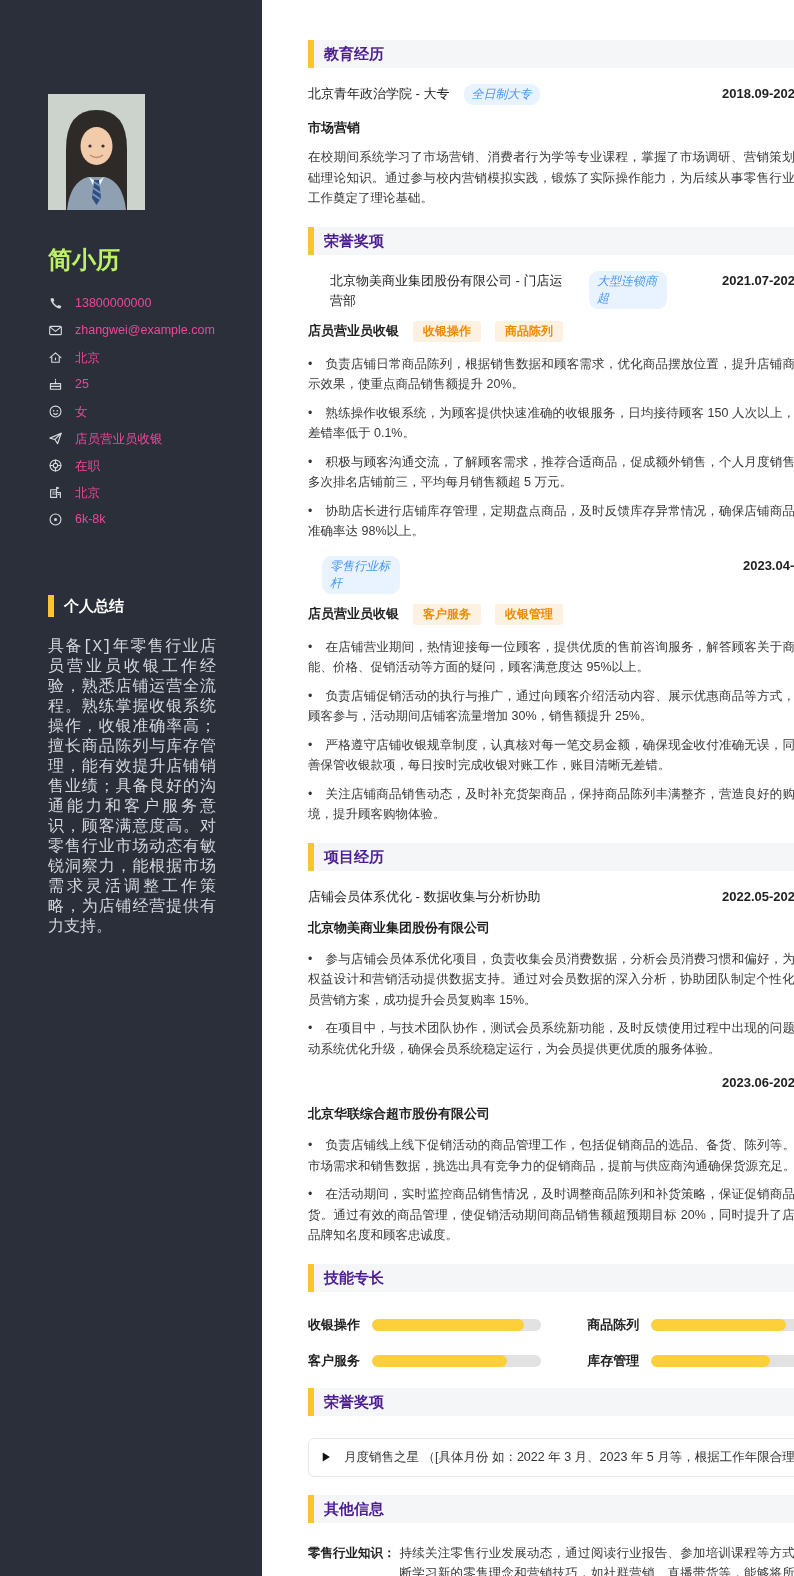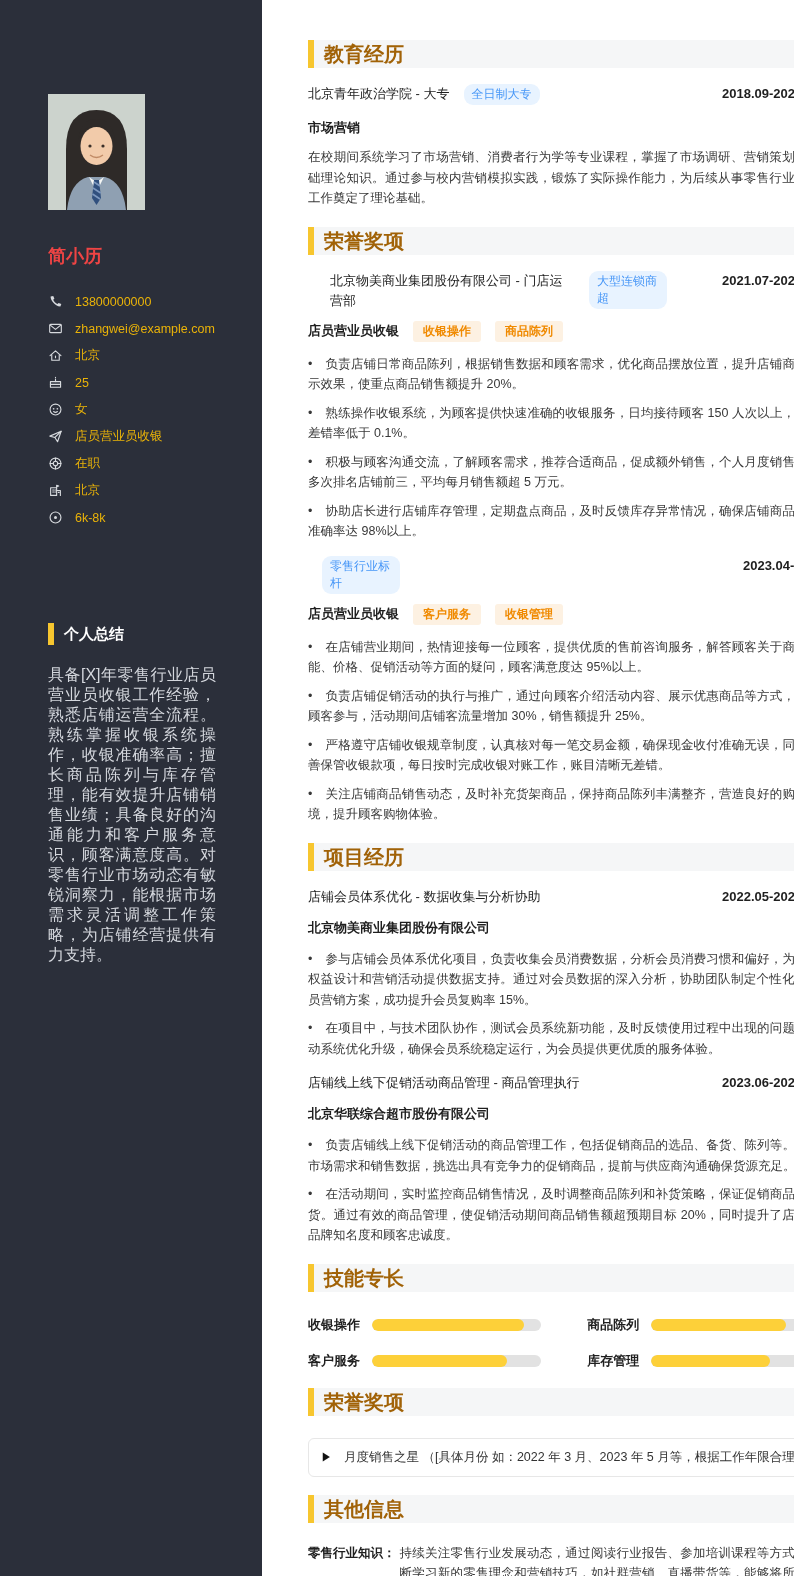--- a/index.html
+++ b/index.html
@@ -3,43 +3,43 @@
 <meta charset="utf-8">
 <style>
   html,body{margin:0;padding:0;}
   body{width:794px;height:1576px;overflow:hidden;font-family:"Liberation Sans",sans-serif;background:#fff;}
   .page{display:flex;width:794px;height:1576px;}
 
   
   .sidebar{width:262px;flex-shrink:0;background:#2b2f3a;box-sizing:border-box;
            padding:94px 46px 0 48px;color:#fff;}
   .photo{width:97px;height:116px;overflow:hidden;background:#ccd3cd;}
-  .name{font-size:18px;font-weight:bold;margin:34px 0 0;color:#ef4444;}
+  .name{font-size:24px;font-weight:bold;margin:34px 0 0;color:#bef264;}
   .contact{list-style:none;margin:20px 0 0;padding:0;}
-  .contact li{display:flex;align-items:center;height:27px;font-size:12.5px;color:#eab308;}
+  .contact li{display:flex;height:27px;font-size:12.5px;color:#ec4899;}
   .cicon{width:15px;height:15px;margin-right:12px;display:flex;align-items:center;flex-shrink:0;}
   .cicon svg{width:15px;height:15px;stroke:#d7dade;fill:none;stroke-width:1.2;stroke-linecap:round;stroke-linejoin:round;}
-  .summary{margin-top:92px;}
+  .summary{margin-top:56px;font-family:Liberation Mono, monospace;}
   .side-title{display:flex;align-items:center;font-size:15px;font-weight:bold;color:#fff;}
   .ybar{width:6px;height:22px;background:#f7c62f;margin-right:10px;flex-shrink:0;}
   .summary p{margin:20px 0 0;font-size:16px;line-height:20px;color:#d4d7dd;text-align:justify;}
 
   
   .main{flex:1;box-sizing:border-box;padding:40px 48px 0 46px;color:#383838;}
   section{margin-bottom:18px;}
   .sec-header{display:flex;align-items:stretch;background:#f5f6f7;margin-bottom:16px;}
   .sec-header .ybar{height:auto;align-self:stretch;}
-  .sec-header b{font-size:20px;font-weight:bold;color:#a16207;padding:5px 0;line-height:18px;}
+  .sec-header b{font-size:15px;font-weight:bold;color:#4c1d95;padding:5px 0;line-height:18px;}
 
   .entry-head{display:flex;align-items:flex-start;}
   .etitle{font-weight:normal;font-size:13px;color:#1f1f1f;line-height:20px;}
   .company{width:245px;flex-shrink:0;margin-left:22px;}
   .date{margin-left:auto;font-weight:bold;font-size:13px;color:#1f1f1f;white-space:nowrap;line-height:20px;}
   .badge-blue{background:#e8f3ff;color:#4696f7;font-size:12px;padding:2px 8px;border-radius:9px;
-              margin-left:14px;line-height:17px;height:fit-content;}
+              margin-left:14px;line-height:17px;height:fit-content;font-style:italic;}
   .badge-wrap{width:62px;flex-shrink:0;}
   .subtitle{font-weight:bold;font-size:13px;color:#1f1f1f;margin-top:14px;}
   .desc{margin:10px 0 0;font-size:12.5px;line-height:20.5px;text-align:justify;color:#383838;}
 
   .pos-row{display:flex;align-items:center;margin:10px 0 12px;}
   .pos{font-weight:bold;font-size:13px;color:#1f1f1f;}
   .tag{background:#fdf1e2;color:#f08a00;font-size:12px;font-weight:bold;padding:2px 10px;border-radius:3px;margin-left:14px;}
   .bullet{margin:0 0 8px;font-size:12.5px;line-height:20.5px;text-align:justify;color:#383838;}
   .bullet::before{content:"•";margin-right:13px;}
   .job{margin-bottom:14px;}
@@ -250,21 +250,20 @@
           <span class="etitle">店铺会员体系优化 - 数据收集与分析协助</span>
           <span class="date">2022.05-2022.12</span>
         </div>
         <div class="proj-co">北京物美商业集团股份有限公司</div>
         <p class="bullet">参与店铺会员体系优化项目，负责收集会员消费数据，分析会员消费习惯和偏好，为会员权益设计和营销活动提供数据支持。通过对会员数据的深入分析，协助团队制定个性化的会员营销方案，成功提升会员复购率 15%。</p>
         <p class="bullet">在项目中，与技术团队协作，测试会员系统新功能，及时反馈使用过程中出现的问题，推动系统优化升级，确保会员系统稳定运行，为会员提供更优质的服务体验。</p>
       </div>
 
       <div class="job">
         <div class="proj-head">
-          <span class="etitle">店铺线上线下促销活动商品管理 - 商品管理执行</span>
           <span class="date">2023.06-2023.08</span>
         </div>
         <div class="proj-co">北京华联综合超市股份有限公司</div>
         <p class="bullet">负责店铺线上线下促销活动的商品管理工作，包括促销商品的选品、备货、陈列等。根据市场需求和销售数据，挑选出具有竞争力的促销商品，提前与供应商沟通确保货源充足。</p>
         <p class="bullet">在活动期间，实时监控商品销售情况，及时调整商品陈列和补货策略，保证促销商品不断货。通过有效的商品管理，使促销活动期间商品销售额超预期目标 20%，同时提升了店铺的品牌知名度和顾客忠诚度。</p>
       </div>
     </section>
 
     <section>
       <div class="sec-header">

